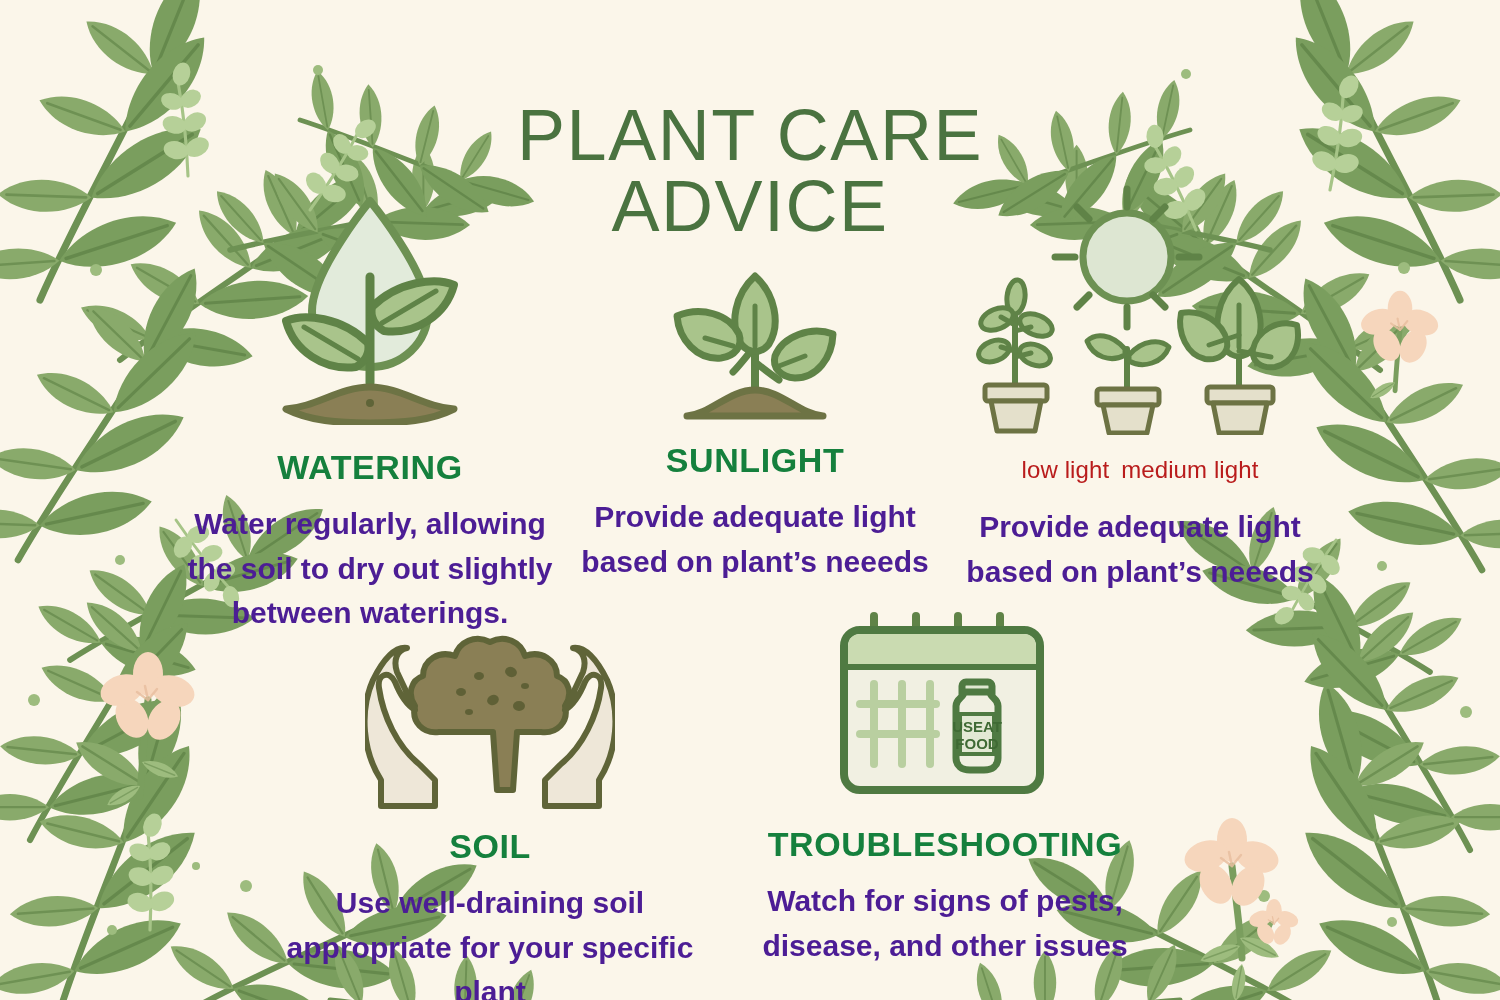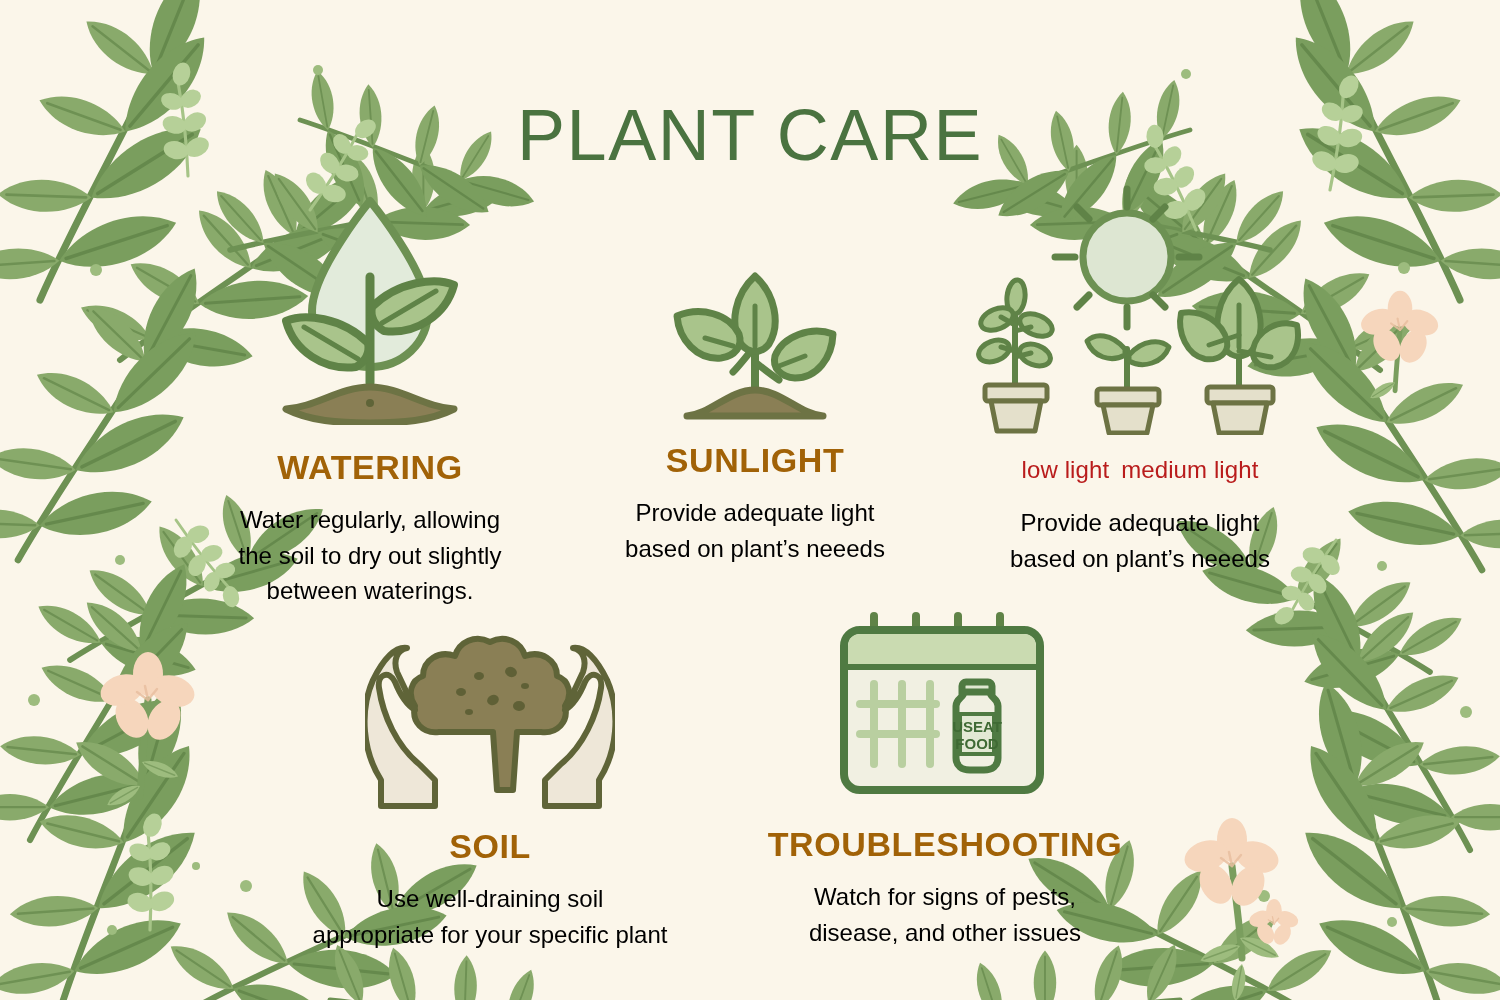--- a/index.html
+++ b/index.html
@@ -40,33 +40,34 @@
   
   .card{
     position:absolute;
     text-align:center;
   }
   .icon-wrap{
     display:block;
     margin:0 auto;
   }
   .card-heading{
-    color:#a16207;
+    color:#15803d;
     font-weight:bold;
     font-size:34px;
     letter-spacing:0.6px;
     margin:16px;
     line-height:1.1;
   }
   .card-body{
-    color:#000000;
-    font-size:24px;
+    color:#4c1d95;
+    font-size:30px;
     line-height:1.48;
     margin:10px 0 0 0;
     white-space:pre-line;
+    font-weight:bold;
   }
   .mini-labels{
     color:#b91c1c;
     font-size:24px;
     line-height:1.1;
     margin:0;
     letter-spacing:0.1px;
   }
   .mini-labels span{margin:0 6px;}
 
@@ -323,20 +324,21 @@
           <use href="#leafSmall"></use>
         </g>
       <use href="#flower"></use>
     </g>
   </svg>
 
   <div class="content">
 
     <h1 class="title">
       <span>PLANT CARE</span>
+      <span class="line2">ADVICE</span>
     </h1>
 
     <div class="card" id="card-watering">
       <svg class="icon-wrap" width="200" height="240" viewBox="0 0 200 240">
 
         <path d="M100,16 C100,16 158,86 158,126 C158,158 132,182 100,182 C68,182 42,158 42,126 C42,86 100,16 100,16 Z" fill="#e2ebdb" stroke="#6d9153" stroke-width="8" stroke-linejoin="round"></path>
 
         <path d="M100,92 L100,198" stroke="#5f8347" stroke-width="9" stroke-linecap="round"></path>
 
         <path d="M102,122 C128,96 166,92 184,100 C176,130 146,150 114,146 C104,140 100,132 102,122 Z" fill="#a9c48b" stroke="#5f8347" stroke-width="8" stroke-linejoin="round"></path>

